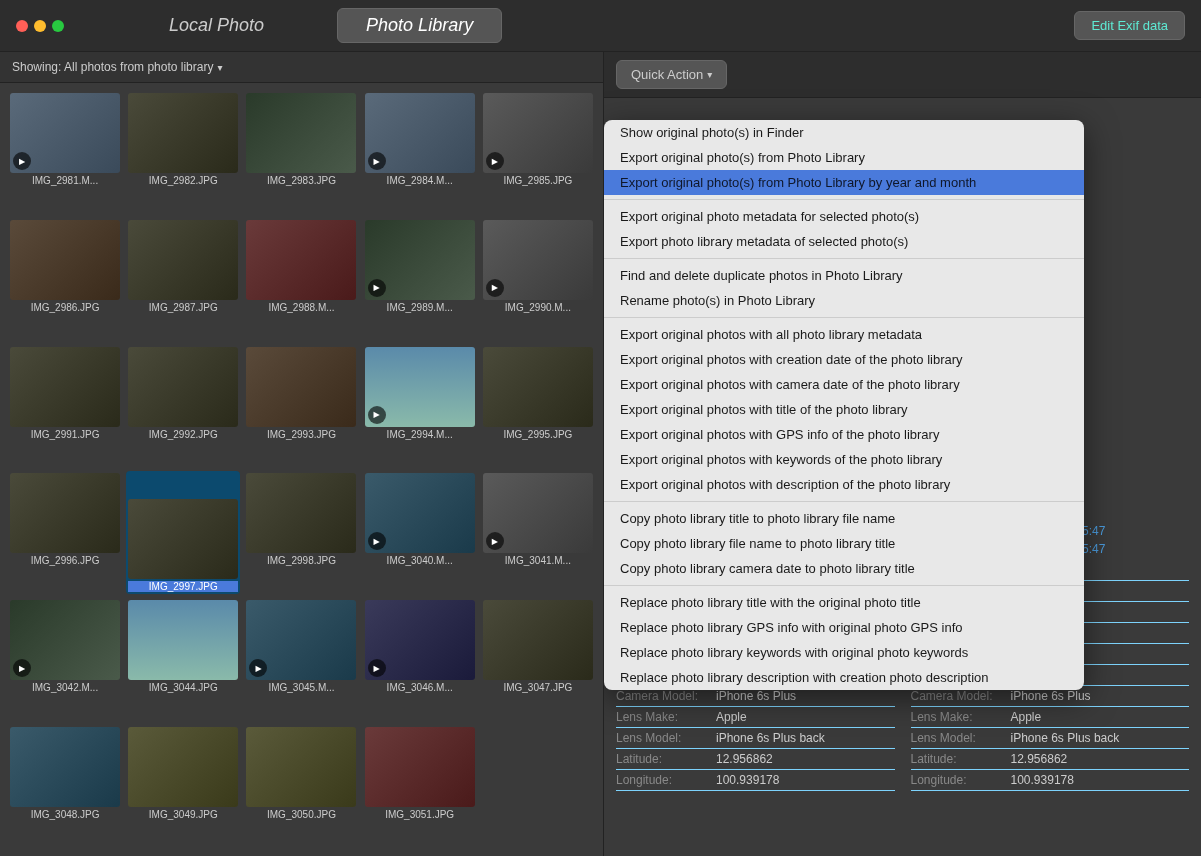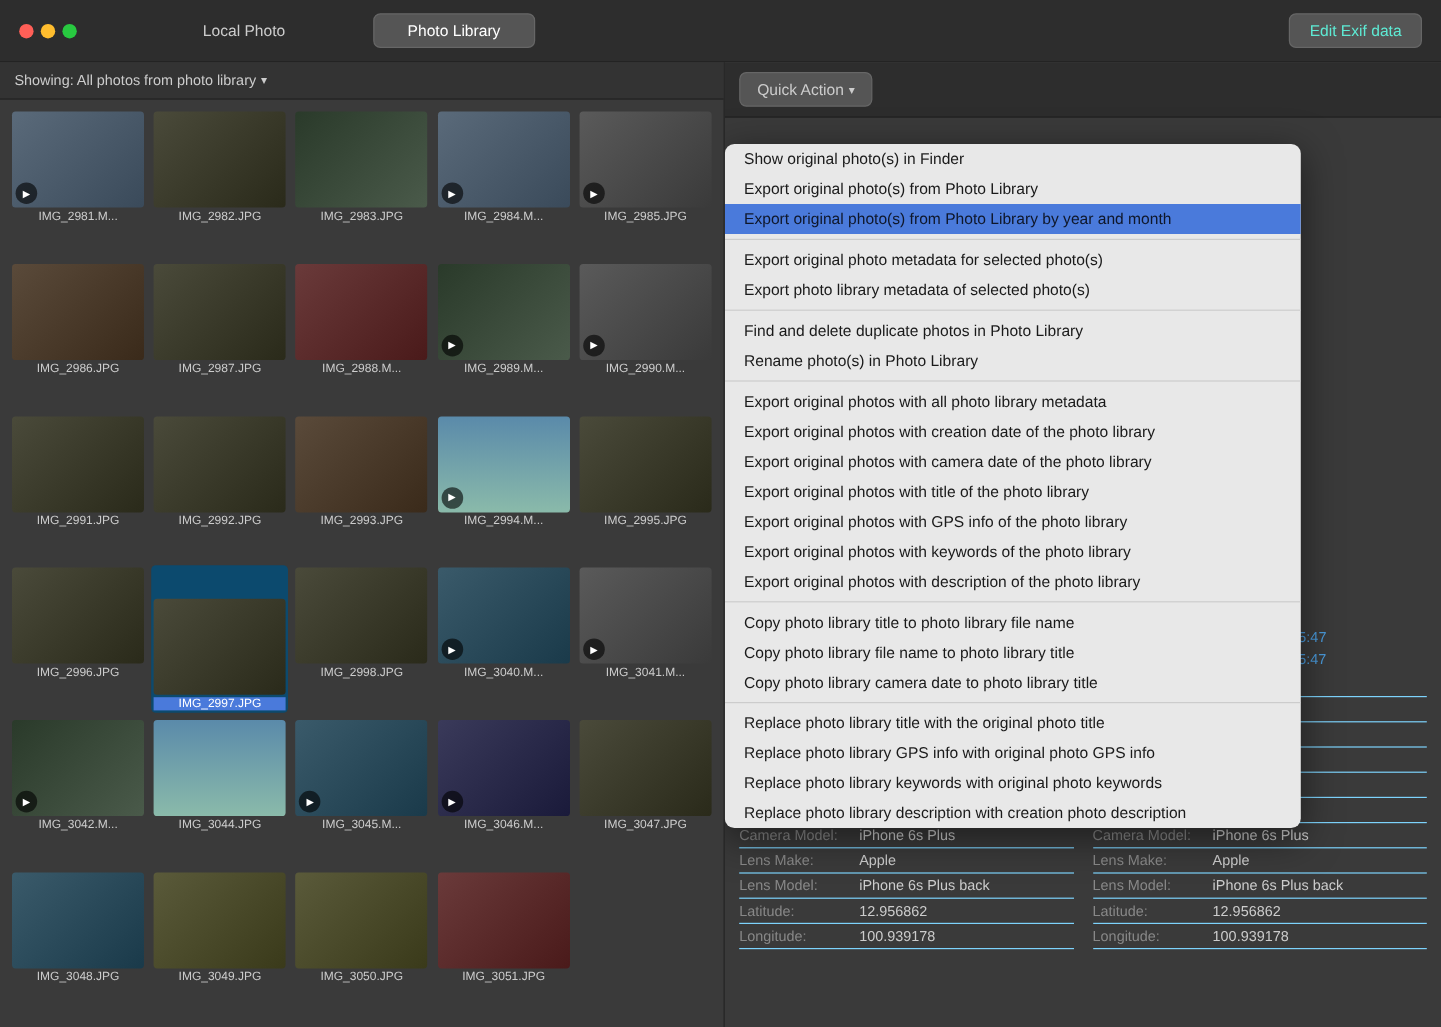--- a/index.html
+++ b/index.html
@@ -36,25 +36,26 @@
     .tl-min { background: #ffbd2e; }
     .tl-max { background: #28c940; }
 
     .tab-group {
       display: flex;
       margin: 0 auto 0 60px;
     }
     .tab {
       padding: 6px 28px;
       border-radius: 6px;
-      font-size: 13px;
+      font-size: 18px;
       cursor: pointer;
       color: #ccc;
       background: transparent;
       border: 1px solid transparent;
+      font-style: italic;
     }
     .tab.active {
       background: #555;
       color: #fff;
       border: 1px solid #666;
       margin-left: 44px;
     }
 
     .btn-edit-exif {
       margin-left: auto;

